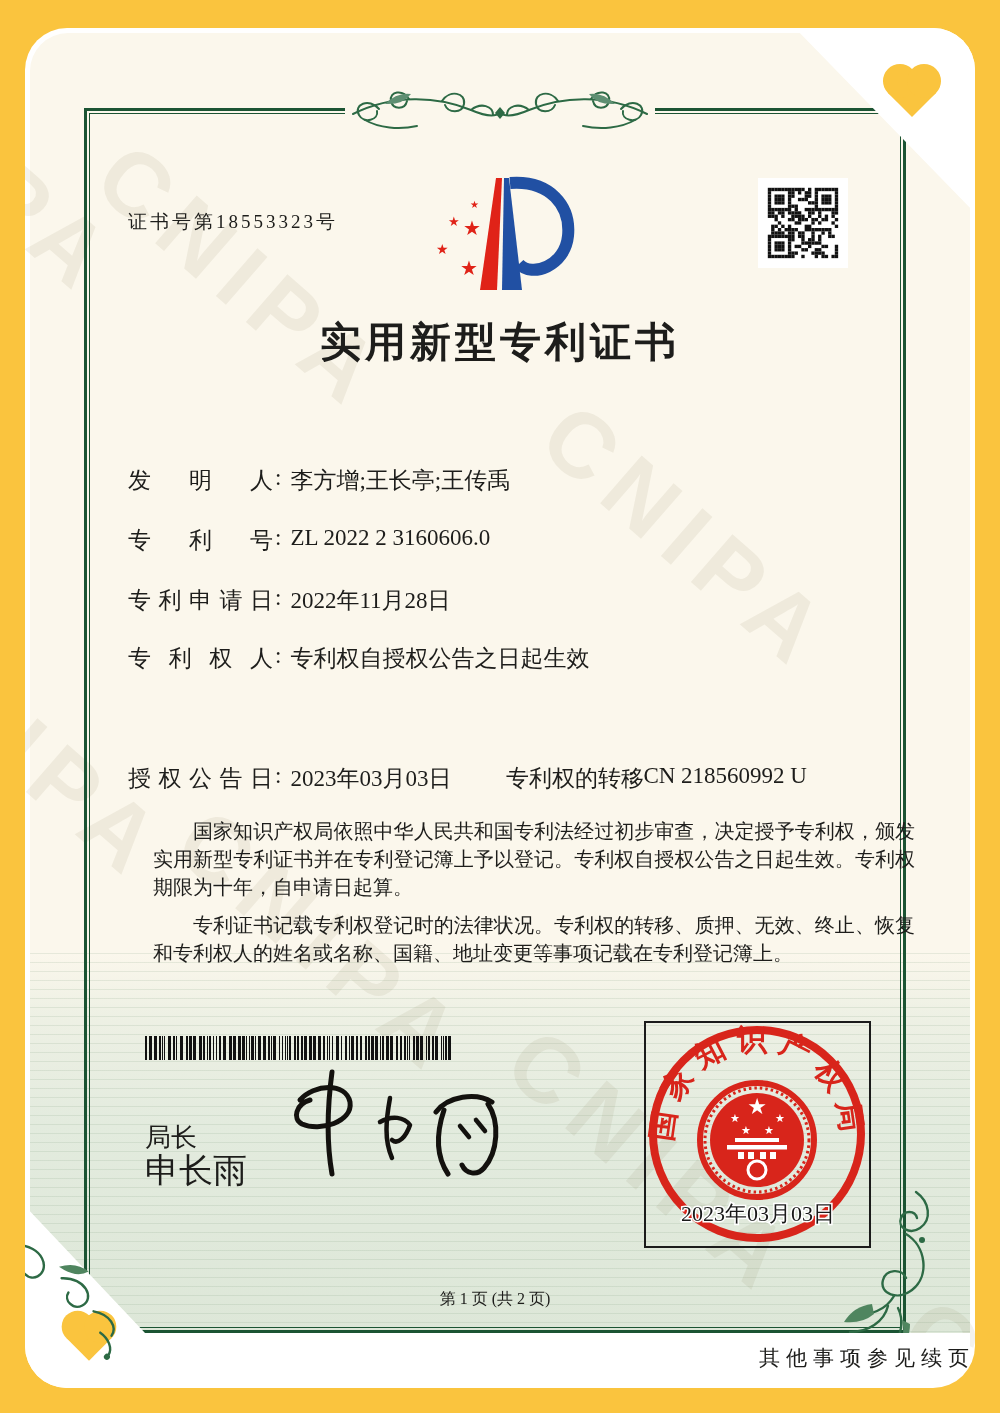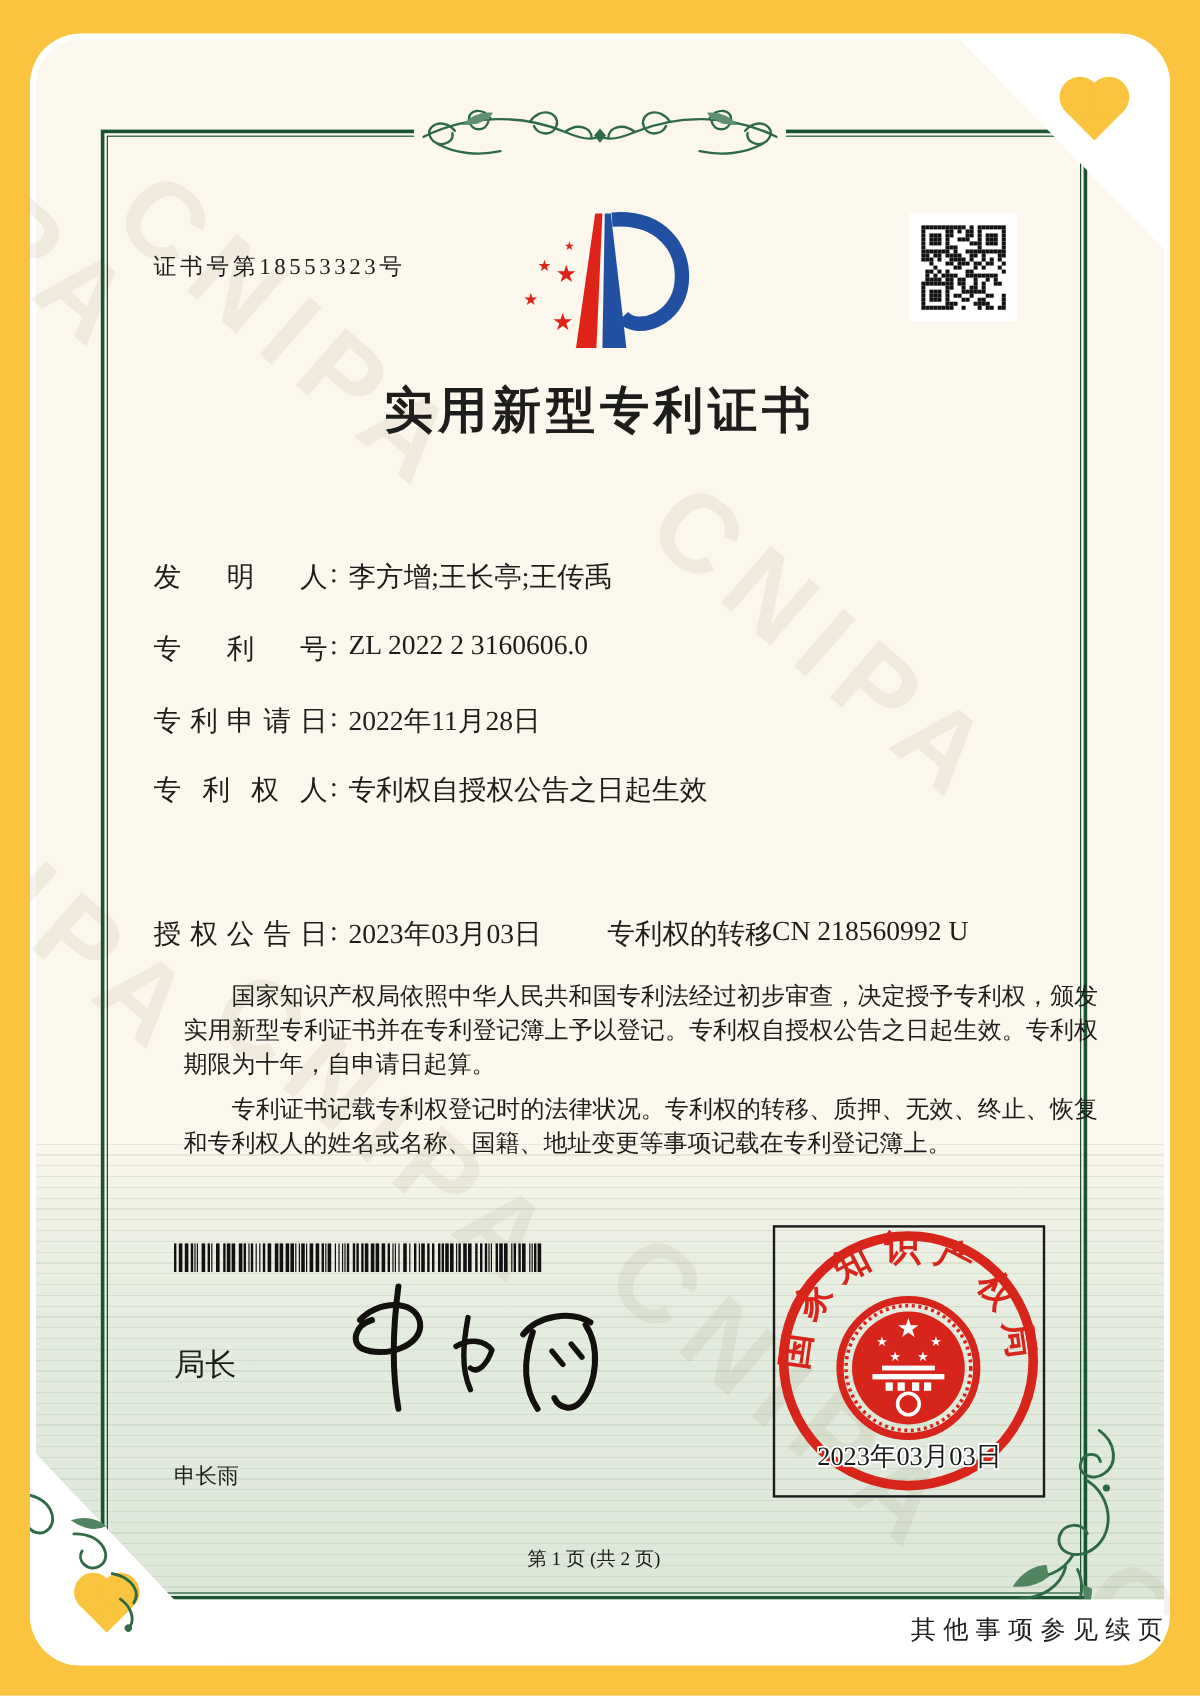--- a/index.html
+++ b/index.html
@@ -85,21 +85,21 @@
   
   .paras{position:absolute;left:100px;top:789px;width:762px;z-index:5;margin-left:28px;}
   .paras p{
     margin:0 0 10px 0;font-size:20px;line-height:28px;
     text-indent:2em;text-align:justify;
   }
   
   .barcode{position:absolute;left:120px;top:1008px;z-index:5;}
   .sig-title{position:absolute;left:120px;top:1092px;font-size:26px;z-index:5;
     font-family:"Liberation Sans","DejaVu Sans",sans-serif;}
-  .sig-name{position:absolute;left:120px;top:1190px;font-size:18px;z-index:5;
+  .sig-name{position:absolute;left:120px;top:1120px;font-size:34px;z-index:5;
     font-family:Liberation Sans, sans-serif;}
   .signature{position:absolute;left:255px;top:1040px;z-index:5;}
   .seal-frame{position:absolute;left:619px;top:993px;width:227px;height:227px;
     border:2px solid #1B1B1B;box-sizing:border-box;z-index:5;}
   .seal{position:absolute;left:617px;top:990px;z-index:5;}
   .page-info{position:absolute;left:59px;width:822px;top:1261px;text-align:center;font-size:16px;z-index:5;}
   .white-strip{position:absolute;left:5px;right:5px;top:1305px;height:50px;background:#FFFFFF;
     border-radius:0 0 36px 36px;z-index:5;}
   .foot-note{position:absolute;left:0;right:0;top:1316px;text-align:right;
     font-size:21px;letter-spacing:6px;z-index:7;}

